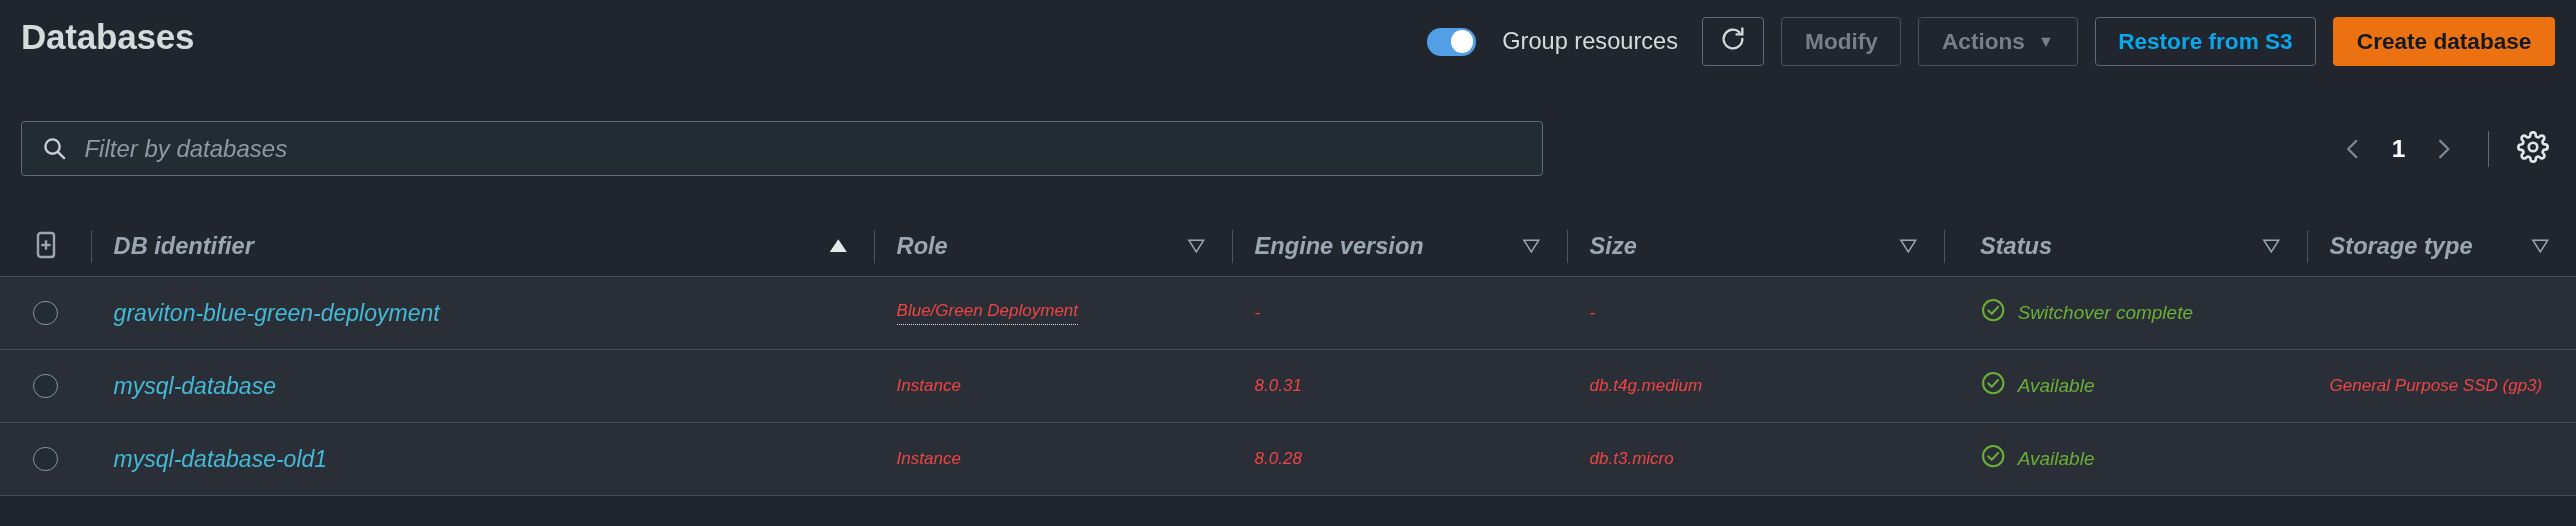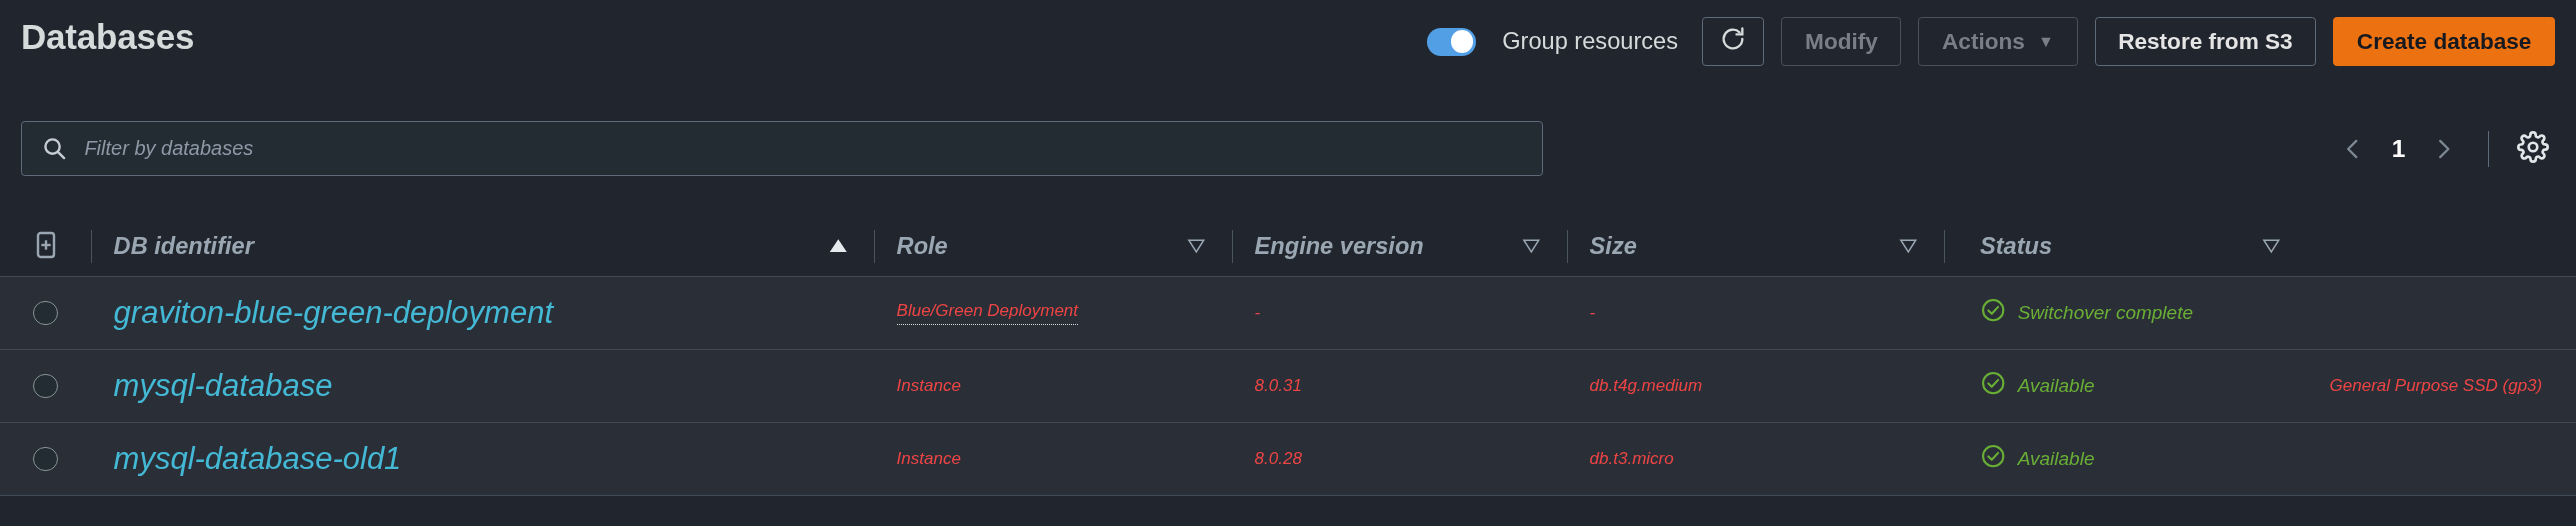--- a/index.html
+++ b/index.html
@@ -39,21 +39,21 @@
     position: absolute; top: 2.8px; left: 23.6px;
     width: 22.6px; height: 22.6px; border-radius: 50%; background: #ffffff;
   }
   .toggle-label { font-size: 23.6px; color: #d5dbdb; white-space: nowrap; }
 
   .btn {
     height: 49px;
     border: 0.9px solid #5f6b7a;
     border-radius: 3.8px;
     background: transparent;
-    color: #e5e5e5;
+    color: #0ea5e9;
     font-size: 22.6px; font-weight: bold;
     display: flex; align-items: center; justify-content: center;
     padding: 0 22.6px;
     cursor: pointer;
     white-space: nowrap;
     font-family: "Liberation Sans", sans-serif;
   }
   .btn.icon-btn { width: 62px; padding: 0; }
   .btn.disabled { color: #787f86; border-color: #4a525c; cursor: default; }
   .btn.primary {
@@ -72,21 +72,21 @@
   .search-box {
     position: absolute; left: 21px; top: 13.2px;
     width: 1522px; height: 55px;
     border: 0.9px solid #5f6b7a; border-radius: 3.8px;
     background: #232b33;
     display: flex; align-items: center; padding: 0 19px;
   }
   .search-icon { width: 26.4px; height: 26.4px; flex: none; margin-right: 17px; }
   .search-input {
     flex: 1; background: transparent; border: none; outline: none;
-    color: #eab308; font-size: 20px;
+    color: #eab308; font-size: 24px;
     font-family: "Liberation Sans", sans-serif;
   }
   .search-input::placeholder { color: #8d99a6; font-style: italic; }
 
   .pager {
     position: absolute; right: 21px; top: 13.2px;
     display: flex; align-items: center; height: 55px; gap: 0;
   }
   .chev {
     width: 47px; height: 47px; display: flex; align-items: center; justify-content: center;
@@ -127,21 +127,21 @@
   .c-size   { width: 377px; }
   .c-status { width: 363px; padding-left: 36px; }
   .c-storage{ flex: 1; }
 
   .expand-icon { width: 32px; height: 32px; }
   .radio {
     width: 24.5px; height: 24.5px; border-radius: 50%;
     border: 1.9px solid #879596; background: #232b33;
     cursor: pointer;
   }
-  .db-link { color: #44b9d6; font-size: 31px; cursor: pointer; }
+  .db-link { color: #44b9d6; font-size: 23px; cursor: pointer; }
   .cell-text { color: #ef4444; font-size: 17px; }
   .cell-text.dotted {
     border-bottom: 1.9px dotted #d5dbdb; padding-bottom: 2.8px; cursor: help;
   }
   .status { display: flex; align-items: center; gap: 11.3px; color: #6aaf35; font-size: 19px; }
   .status svg { flex: none; }
 </style>
 </head>
 <body>
 
@@ -274,20 +274,28 @@
 
       <div class="cell c-status th divider">
         <span>Status</span>
         <span class="sortico">
           <svg width="22.6" height="17" viewBox="0 0 20 16">
               <polygon points="3,3 17,3 10,14" fill="none" stroke="#9aa7b3" stroke-width="1.4"></polygon>
             </svg>
         </span>
       </div>
 
+      <div class="cell c-storage th divider">
+        <span>Storage type</span>
+        <span class="sortico">
+          <svg width="22.6" height="17" viewBox="0 0 20 16">
+              <polygon points="3,3 17,3 10,14" fill="none" stroke="#9aa7b3" stroke-width="1.4"></polygon>
+            </svg>
+        </span>
+      </div>
     </div>
 
     <div class="trow">
       <div class="cell c-select">
         <span class="radio"></span>
       </div>
       <div class="cell c-name">
         <span class="db-link">graviton-blue-green-deployment</span>
       </div>
       <div class="cell c-role">

